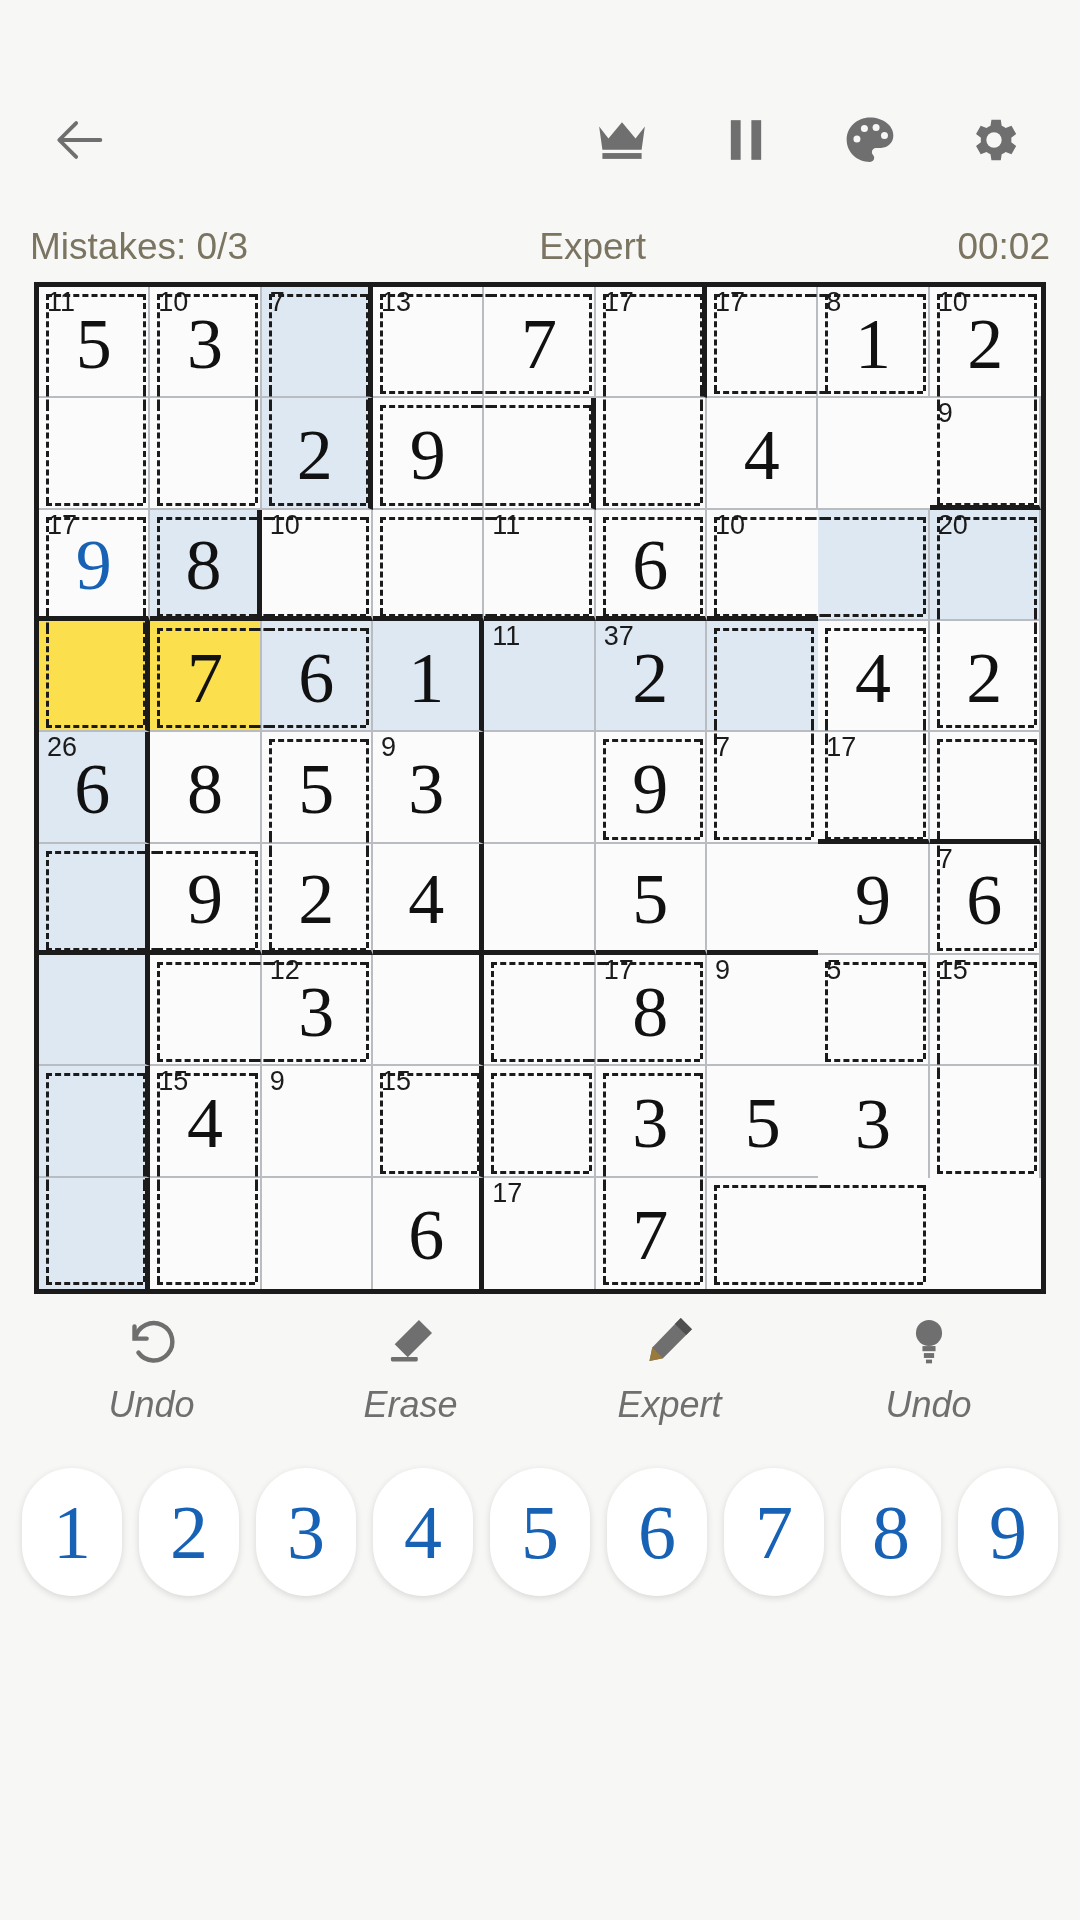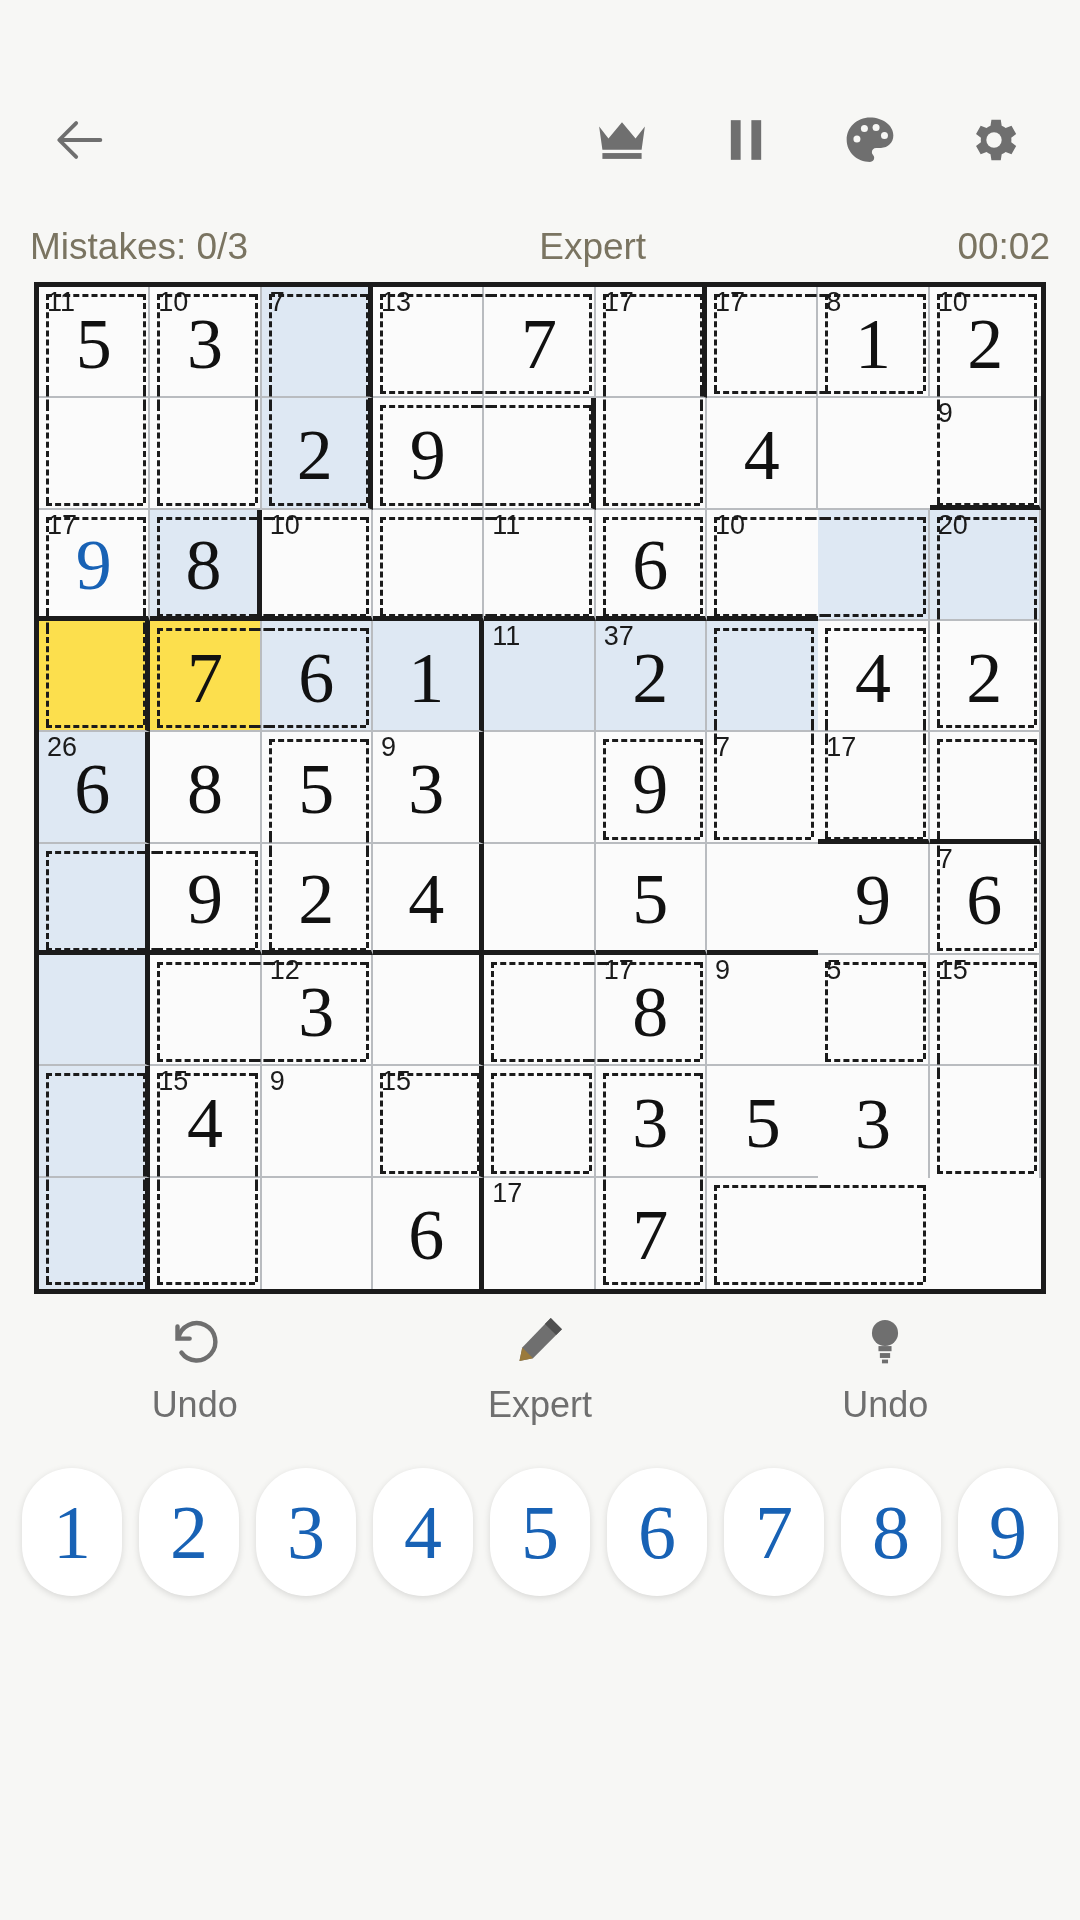--- a/index.html
+++ b/index.html
@@ -136,20 +136,21 @@
     flex-direction: column;
     align-items: center;
     cursor: pointer;
   }
   .tool-ico { width: 56px; height: 56px; }
   .tool-ico svg { width: 100%; height: 100%; display: block; }
   .tool-label {
     margin-top: 16px;
     font-size: 36px;
     color: #6f6f6f;
+    font-style: italic;
   }
 
   
   .numpad {
     display: flex;
     justify-content: space-between;
     margin-top: 42px;
     padding: 0 22px;
   }
   .numkey {
@@ -659,20 +660,29 @@
     <div class="tool-ico">
       <svg viewBox="0 0 24 24" fill="none" stroke="#6f6f6f" stroke-width="1.9" stroke-linecap="round">
         <path d="M4.5 6.2 v5.2 h5.2"></path>
         <path d="M4.9 11.1 A8 8 0 1 1 6.2 17.4"></path>
       </svg>
     </div>
     <div class="tool-label">Undo</div>
   </div>
   <div class="tool">
     <div class="tool-ico">
+      <svg viewBox="0 0 24 24" fill="#6f6f6f">
+        <path d="M15.4 3.4 21 9 10.6 19.4 5 13.8 Z"></path>
+        <rect x="3.4" y="19.3" width="11.5" height="1.9" rx="0.6"></rect>
+      </svg>
+    </div>
+    <div class="tool-label">Erase</div>
+  </div>
+  <div class="tool">
+    <div class="tool-ico">
       <svg viewBox="0 0 24 24">
         <path d="M16.6 2.6 21.4 7.4 9 19.8 3.2 21 4.4 15.2 Z" fill="#6f6f6f"></path>
         <path d="M4.4 15.2 9 19.8 3.2 21 Z" fill="#9a7a3c"></path>
         <path d="M16.6 2.6 21.4 7.4 18.9 9.9 14.1 5.1 Z" fill="#4f4f4f"></path>
       </svg>
     </div>
     <div class="tool-label">Expert</div>
   </div>
   <div class="tool">
     <div class="tool-ico">

